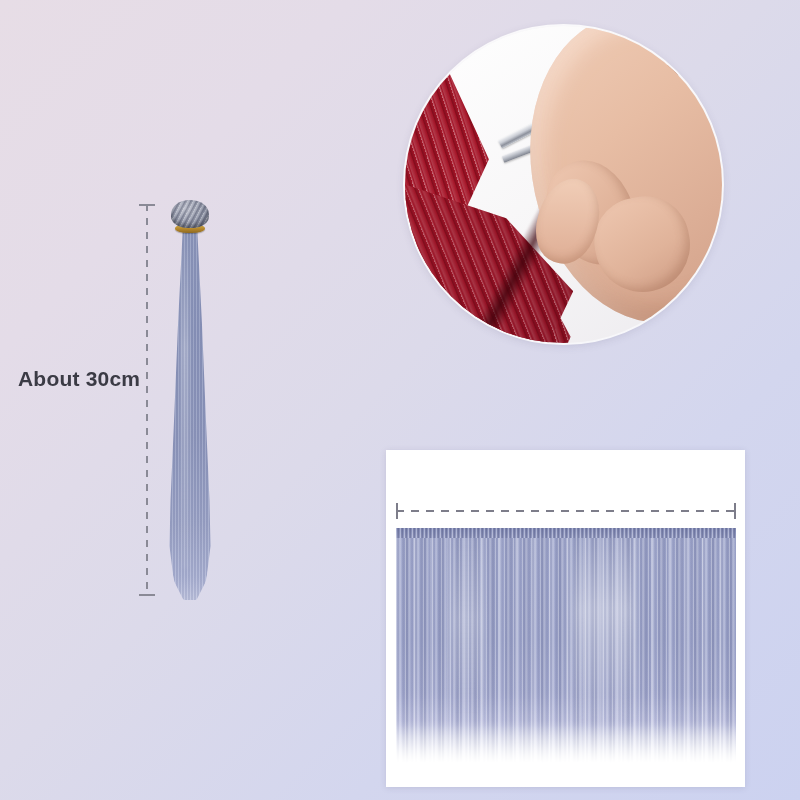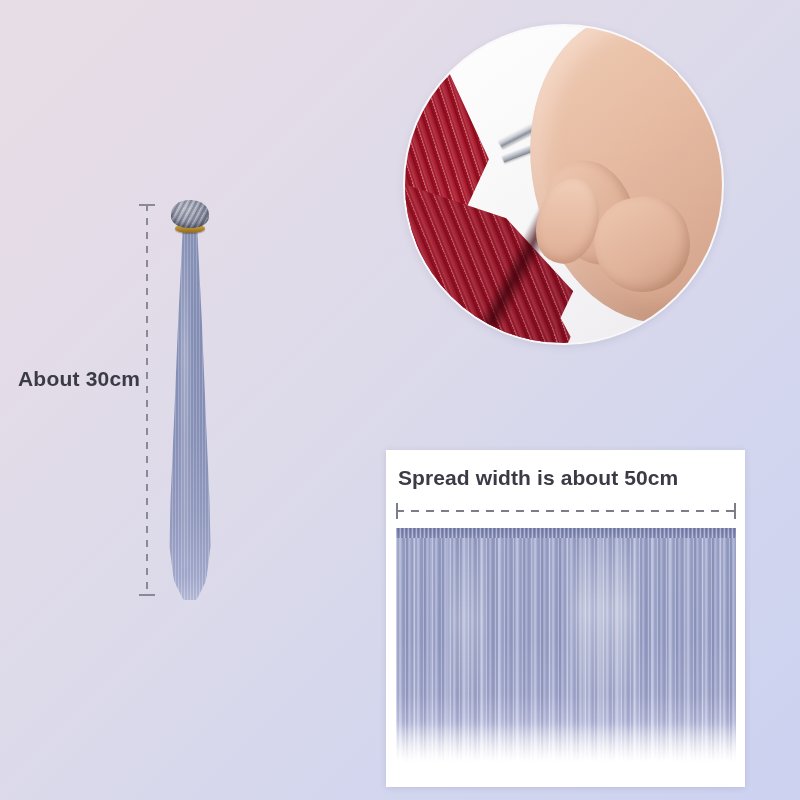--- a/index.html
+++ b/index.html
@@ -402,21 +402,20 @@
       <div class="pivot"></div>
       <div class="hand"></div>
       <div class="finger f1"></div>
       <div class="finger f2"></div>
       <div class="thumb"></div>
     </div>
   </div>
 
   <div id="spread-card">
 
-    <div id="spread-title">Spread width is about 50cm</div>
 
     <div id="h-measure">
       <div class="cap left"></div>
       <div class="cap right"></div>
     </div>
 
     <div id="curtain">
       <div class="fibers"></div>
       <div class="weft-top"></div>
       <div class="gloss"></div>

